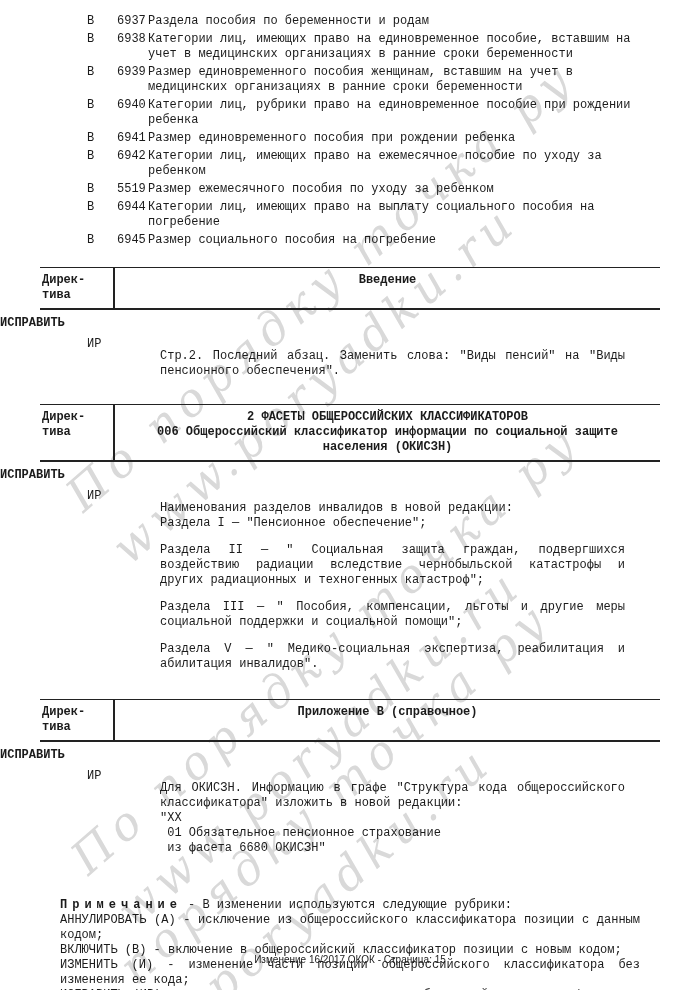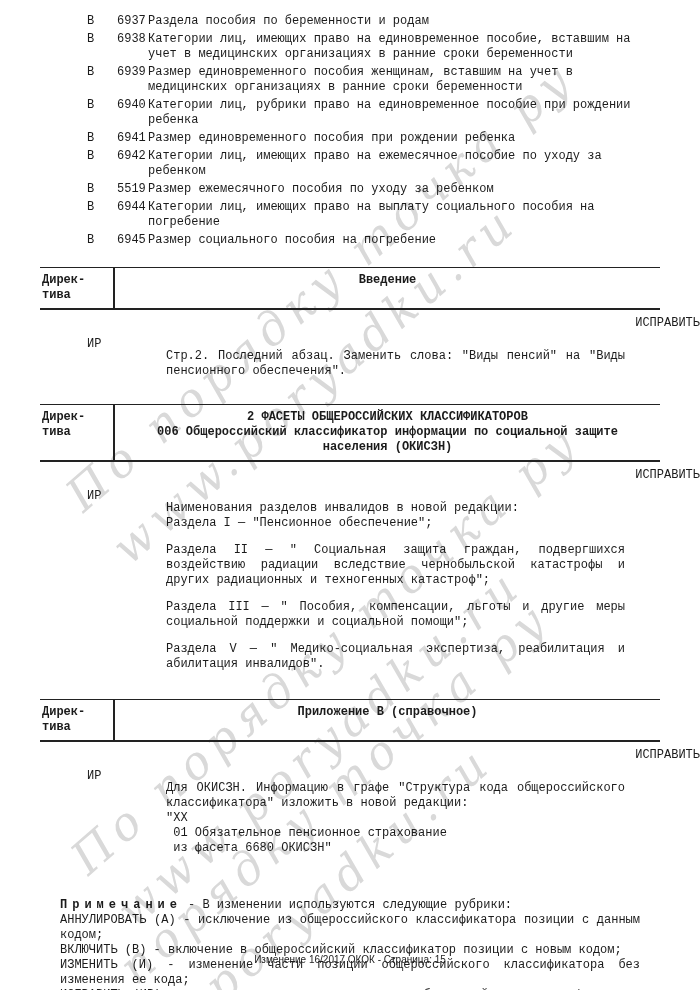--- a/index.html
+++ b/index.html
@@ -35,23 +35,23 @@
     border-right:2px solid #222; padding:5px 2px; 
     font-weight:bold; white-space:pre-line;
   }
   .dir-title {
     padding:5px 8px; text-align:center; font-weight:bold; white-space:pre-line;
   }
   .t1 { margin-top:19px; }
   .t2 { margin-top:13px; }
   .t3 { margin-top:15px; }
   
-  .action { text-align:right; font-weight:normal; margin:6px 0 0 0; }
+  .action { text-align:left; font-weight:bold; margin:6px 0 0 0; }
   
-  .entry { display:grid; grid-template-columns:61px 1fr; margin:6px 63px 0 87px;gap:6px; }
+  .entry { display:grid; grid-template-columns:61px 1fr; margin:6px 63px 0 87px; }
   .entry-code { font-weight:normal; }
   .entry-text p { margin:12px; text-align:justify; white-space:pre-wrap; }
   .entry-text p + p { margin-top:5px; }
   
   .note { margin:30px 60px 0 60px; width:580px; }
   .note p { margin:0; text-align:justify; }
   .note-title { font-weight:bold; letter-spacing:5px; }
   .note-intro { margin-left:6px; }
   
   .footer {

